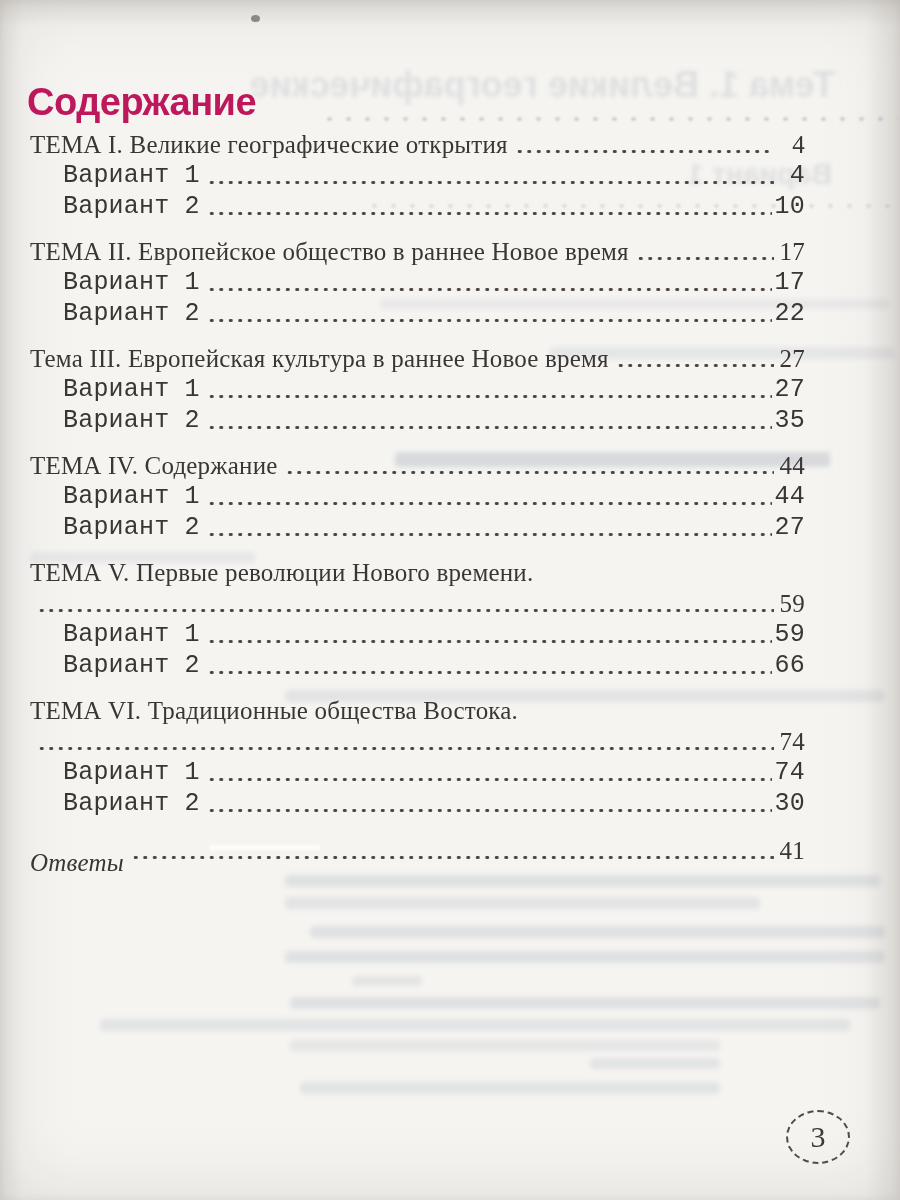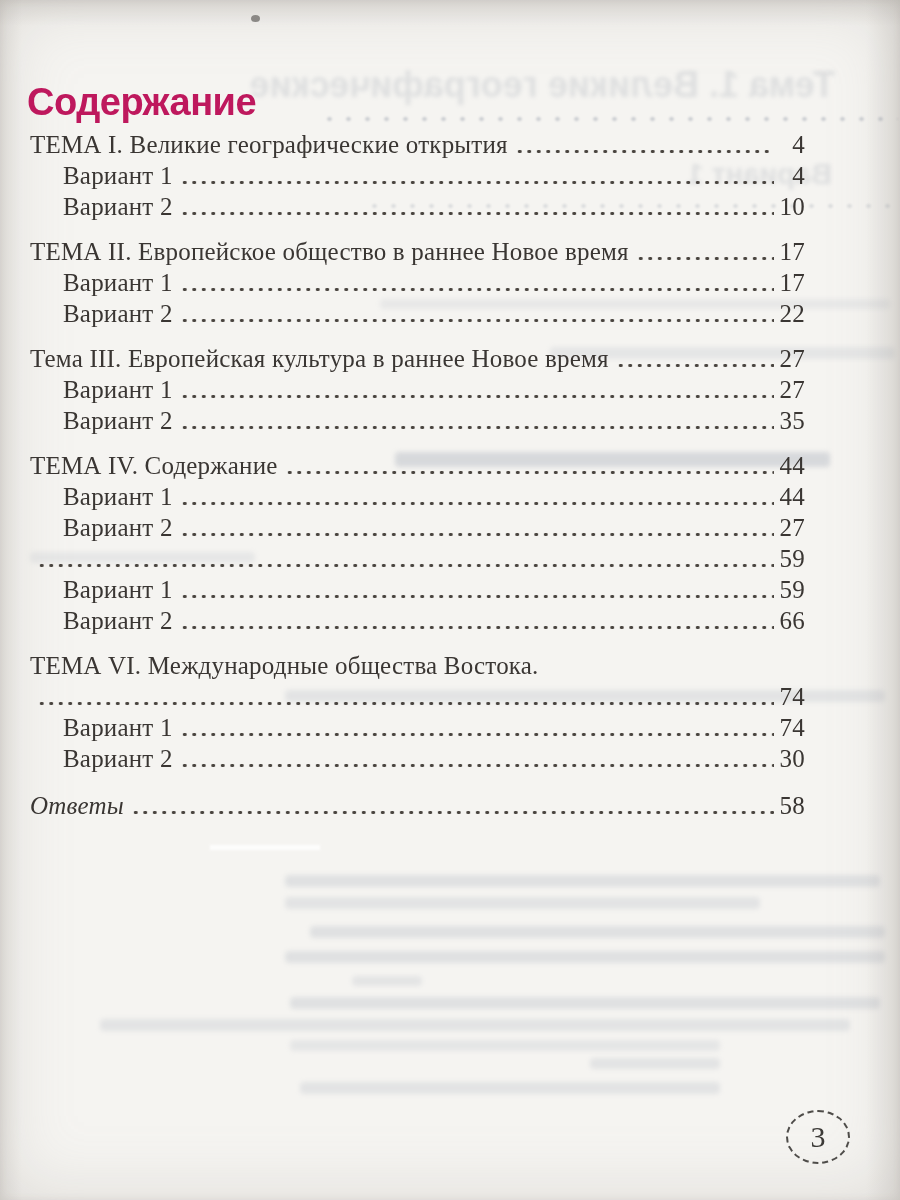--- a/index.html
+++ b/index.html
@@ -14,23 +14,23 @@
   .edge-left{position:absolute;left:0;top:0;width:22px;height:100%;
         background:linear-gradient(to right,rgba(150,145,138,.16),rgba(150,145,138,0));pointer-events:none;}
 
   .title{position:absolute;left:27px;top:56px;font-family:"Liberation Sans",sans-serif;
          font-weight:bold;font-size:38px;color:#be185d;letter-spacing:-.5px;white-space:nowrap;}
 
   .toc{position:absolute;left:30px;top:126px;width:775px;padding-top:3px;}
   .row{display:flex;height:31px;line-height:31px;font-size:25px;color:#3a3633;white-space:nowrap;letter-spacing:.2px;}
   .row.group{margin-top:14px;}
   .row.answers{margin-top:16px;}
-  .row.indent{padding-left:33px;}
+  .row.indent{padding-left:33px;font-family:Liberation Mono, monospace;}
   .label{flex:0 0 auto;}
-  .answers .label{font-style:italic;}
+  .answers .label{font-style:italic;margin-top:12px;}
   .leader{flex:1 1 auto;position:relative;margin:0 3px 0 7px;min-width:14px;}
   .leader::after{content:"";position:absolute;left:0;right:0;bottom:6px;height:5px;
         background-image:radial-gradient(circle,#49443f 1.6px,rgba(73,68,63,0) 2px);
         background-size:9.5px 5px;background-repeat:repeat-x;background-position:left bottom;}
   .nodots .leader::after{display:none;}
   .pagenum{flex:0 0 auto;text-align:right;min-width:28px;}
 
   
   .bleed-text{position:absolute;font-family:"Liberation Sans",sans-serif;font-weight:bold;
         color:#8d95a2;opacity:.22;filter:blur(2px);transform:scaleX(-1);white-space:nowrap;}
@@ -131,57 +131,62 @@
     <div class="row indent">
       <span class="label">Вариант 1</span>
         <span class="leader"></span>
         <span class="pagenum">44</span>
     </div>
     <div class="row indent">
       <span class="label">Вариант 2</span>
         <span class="leader"></span>
         <span class="pagenum">27</span>
     </div>
+    <div class="row group nodots">
+      <span class="label">ТЕМА V. Первые революции Нового времени.</span>
+        <span class="leader"></span>
+        <span class="pagenum"></span>
+    </div>
     <div class="row">
         <span class="leader"></span>
         <span class="pagenum">59</span>
     </div>
     <div class="row indent">
       <span class="label">Вариант 1</span>
         <span class="leader"></span>
         <span class="pagenum">59</span>
     </div>
     <div class="row indent">
       <span class="label">Вариант 2</span>
         <span class="leader"></span>
         <span class="pagenum">66</span>
     </div>
     <div class="row group nodots">
-      <span class="label">ТЕМА VI. Международные общества Востока.</span>
+      <span class="label">ТЕМА VI. Традиционные общества Востока.</span>
         <span class="leader"></span>
         <span class="pagenum"></span>
     </div>
     <div class="row">
         <span class="leader"></span>
         <span class="pagenum">74</span>
     </div>
     <div class="row indent">
       <span class="label">Вариант 1</span>
         <span class="leader"></span>
         <span class="pagenum">74</span>
     </div>
     <div class="row indent">
       <span class="label">Вариант 2</span>
         <span class="leader"></span>
         <span class="pagenum">30</span>
     </div>
     <div class="row answers">
       <span class="label">Ответы</span>
         <span class="leader"></span>
-        <span class="pagenum">58</span>
+        <span class="pagenum">41</span>
     </div>
   </div>
 
   <div class="page-badge">
     <span>3</span>
   </div>
 
   <div class="edge-top"></div>
   <div class="edge-right"></div>
   <div class="edge-left"></div>

